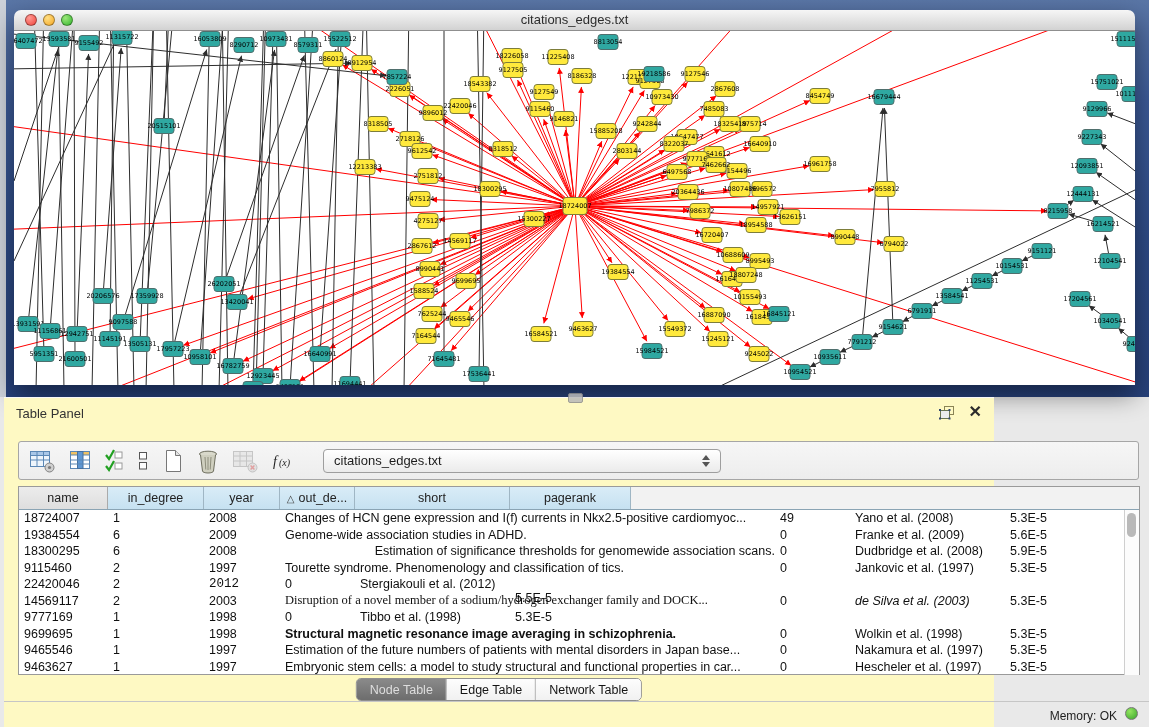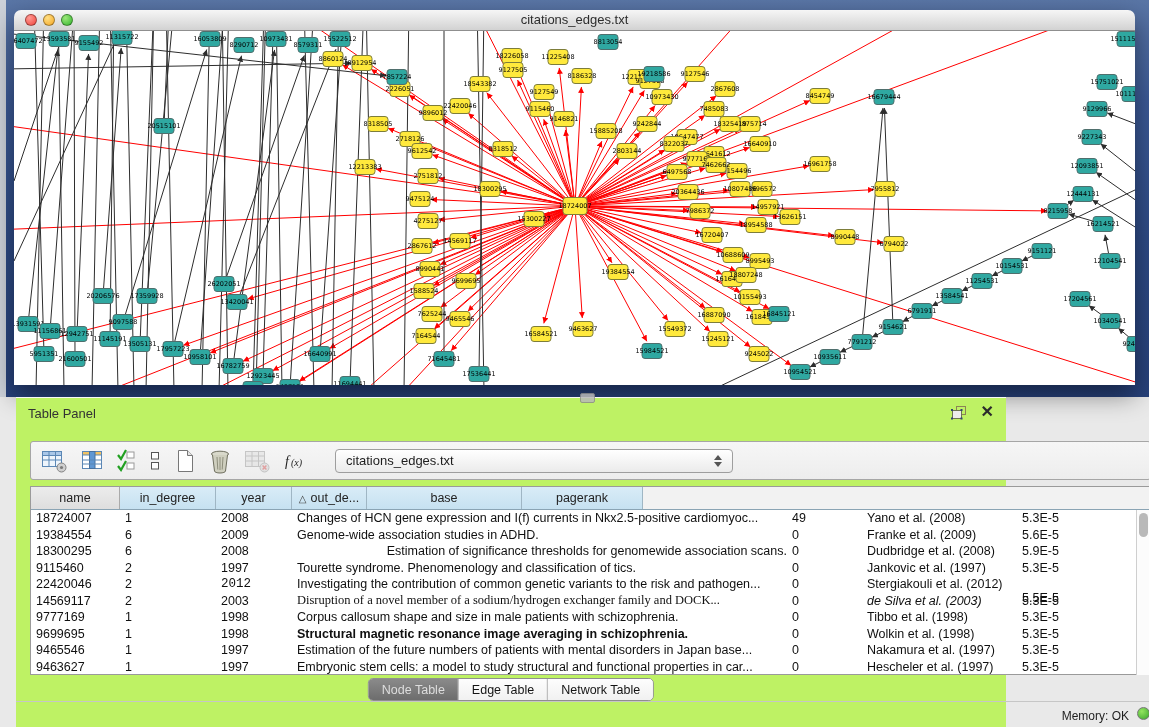--- a/index.html
+++ b/index.html
@@ -17,22 +17,22 @@
   .win-title{text-align:center;font-size:13px;line-height:20px;color:#2d2d2d;font-weight:500;}
   .lights{position:absolute;left:11px;top:4px;display:flex;gap:6px;}
   .light{width:12px;height:12px;border-radius:50%;border:1px solid rgba(0,0,0,.35);box-sizing:border-box;}
   .light.red{background:radial-gradient(circle at 35% 30%,#ff9a93,#f0443b);}
   .light.yellow{background:radial-gradient(circle at 35% 30%,#ffe084,#f5a623);}
   .light.green{background:radial-gradient(circle at 35% 30%,#9de87a,#33b52e);}
   .net-canvas{position:relative;width:1121px;height:354px;background:#ffffff;overflow:hidden;}
   .net-canvas svg{display:block;}
 
   
-  .bottom-area{position:absolute;left:16px;top:397px;width:990px;height:330px;
-    background:#bef264;border-top:1px solid #f8f8f8;}
+  .bottom-area{position:absolute;left:4px;top:397px;width:990px;height:330px;
+    background:#fef9c3;border-top:1px solid #f8f8f8;}
   .grip{position:absolute;left:564px;top:-5px;width:13px;height:8px;background:#b9b9b9;
     border:1px solid #8d8d8d;border-radius:2px;opacity:.85;}
   .panel-title{position:absolute;left:12px;top:8px;font-size:13px;color:#333;}
   .panel-btns{position:absolute;right:12px;top:6px;display:flex;gap:14px;align-items:center;}
   .float-btn svg{display:block;}
   .close-btn{font-size:16px;font-weight:bold;color:#2c2c2c;line-height:16px;cursor:default;}
 
   .toolbar{position:absolute;left:14px;top:43px;width:1121px;height:39px;box-sizing:border-box;
     border:1px solid #a6a6a6;border-radius:3px;background:linear-gradient(#f6f6f6,#ededed);
     display:flex;align-items:center;padding:0 10px;gap:12px;}
@@ -922,21 +922,21 @@
           <span>in_degree</span>
         </div>
         <div class="th" style="width: 76px;">
           <span>year</span>
         </div>
         <div class="th" style="width: 75px;">
           <span class="sortmark">△</span>
           <span>out_de...</span>
         </div>
         <div class="th" style="width: 155px;">
-          <span>base</span>
+          <span>short</span>
         </div>
         <div class="th" style="width: 121px;">
           <span>pagerank</span>
         </div>
         <div class="th" style="flex: 1 1 0%; border-right: none; background: rgb(242, 242, 242);"></div>
       </div>
     <div class="tbody">
       <div class="rows" id="tbody">
           <div class="tr">
             <div class="td" style="width: 89px;">18724007</div>
@@ -971,39 +971,37 @@
             <div class="td" style="width: 76px;">1997</div>
             <div class="td" style="width: 495px;">Tourette syndrome. Phenomenology and classification of tics.</div>
             <div class="td" style="width: 75px;">0</div>
             <div class="td" style="width: 155px;">Jankovic et al. (1997)</div>
             <div class="td" style="width: 121px;">5.3E-5</div>
           </div>
           <div class="tr">
             <div class="td" style="width: 89px;">22420046</div>
             <div class="td" style="width: 96px;">2</div>
             <div class="td" style="width: 76px; font-family: Liberation Mono, monospace;">2012</div>
-            <div class="td" style="width: 495px;">Investigating the contribution of common genetic variants to the risk and pathogen...</div>
             <div class="td" style="width: 75px;">0</div>
             <div class="td" style="width: 155px;">Stergiakouli et al. (2012)</div>
             <div class="td" style="width: 121px; margin-top: 28px;">5.5E-5</div>
           </div>
           <div class="tr">
             <div class="td" style="width: 89px;">14569117</div>
             <div class="td" style="width: 96px;">2</div>
             <div class="td" style="width: 76px;">2003</div>
             <div class="td" style="width: 495px; font-family: Liberation Serif, serif;">Disruption of a novel member of a sodium/hydrogen exchanger family and DOCK...</div>
             <div class="td" style="width: 75px;">0</div>
             <div class="td" style="width: 155px; font-style: italic;">de Silva et al. (2003)</div>
             <div class="td" style="width: 121px;">5.3E-5</div>
           </div>
           <div class="tr">
             <div class="td" style="width: 89px;">9777169</div>
             <div class="td" style="width: 96px;">1</div>
             <div class="td" style="width: 76px;">1998</div>
-            <div class="td" style="width: 495px;">Corpus callosum shape and size in male patients with schizophrenia.</div>
             <div class="td" style="width: 75px;">0</div>
             <div class="td" style="width: 155px;">Tibbo et al. (1998)</div>
             <div class="td" style="width: 121px;">5.3E-5</div>
           </div>
           <div class="tr">
             <div class="td" style="width: 89px;">9699695</div>
             <div class="td" style="width: 96px;">1</div>
             <div class="td" style="width: 76px;">1998</div>
             <div class="td" style="width: 495px; font-weight: bold;">Structural magnetic resonance image averaging in schizophrenia.</div>
             <div class="td" style="width: 75px;">0</div>

